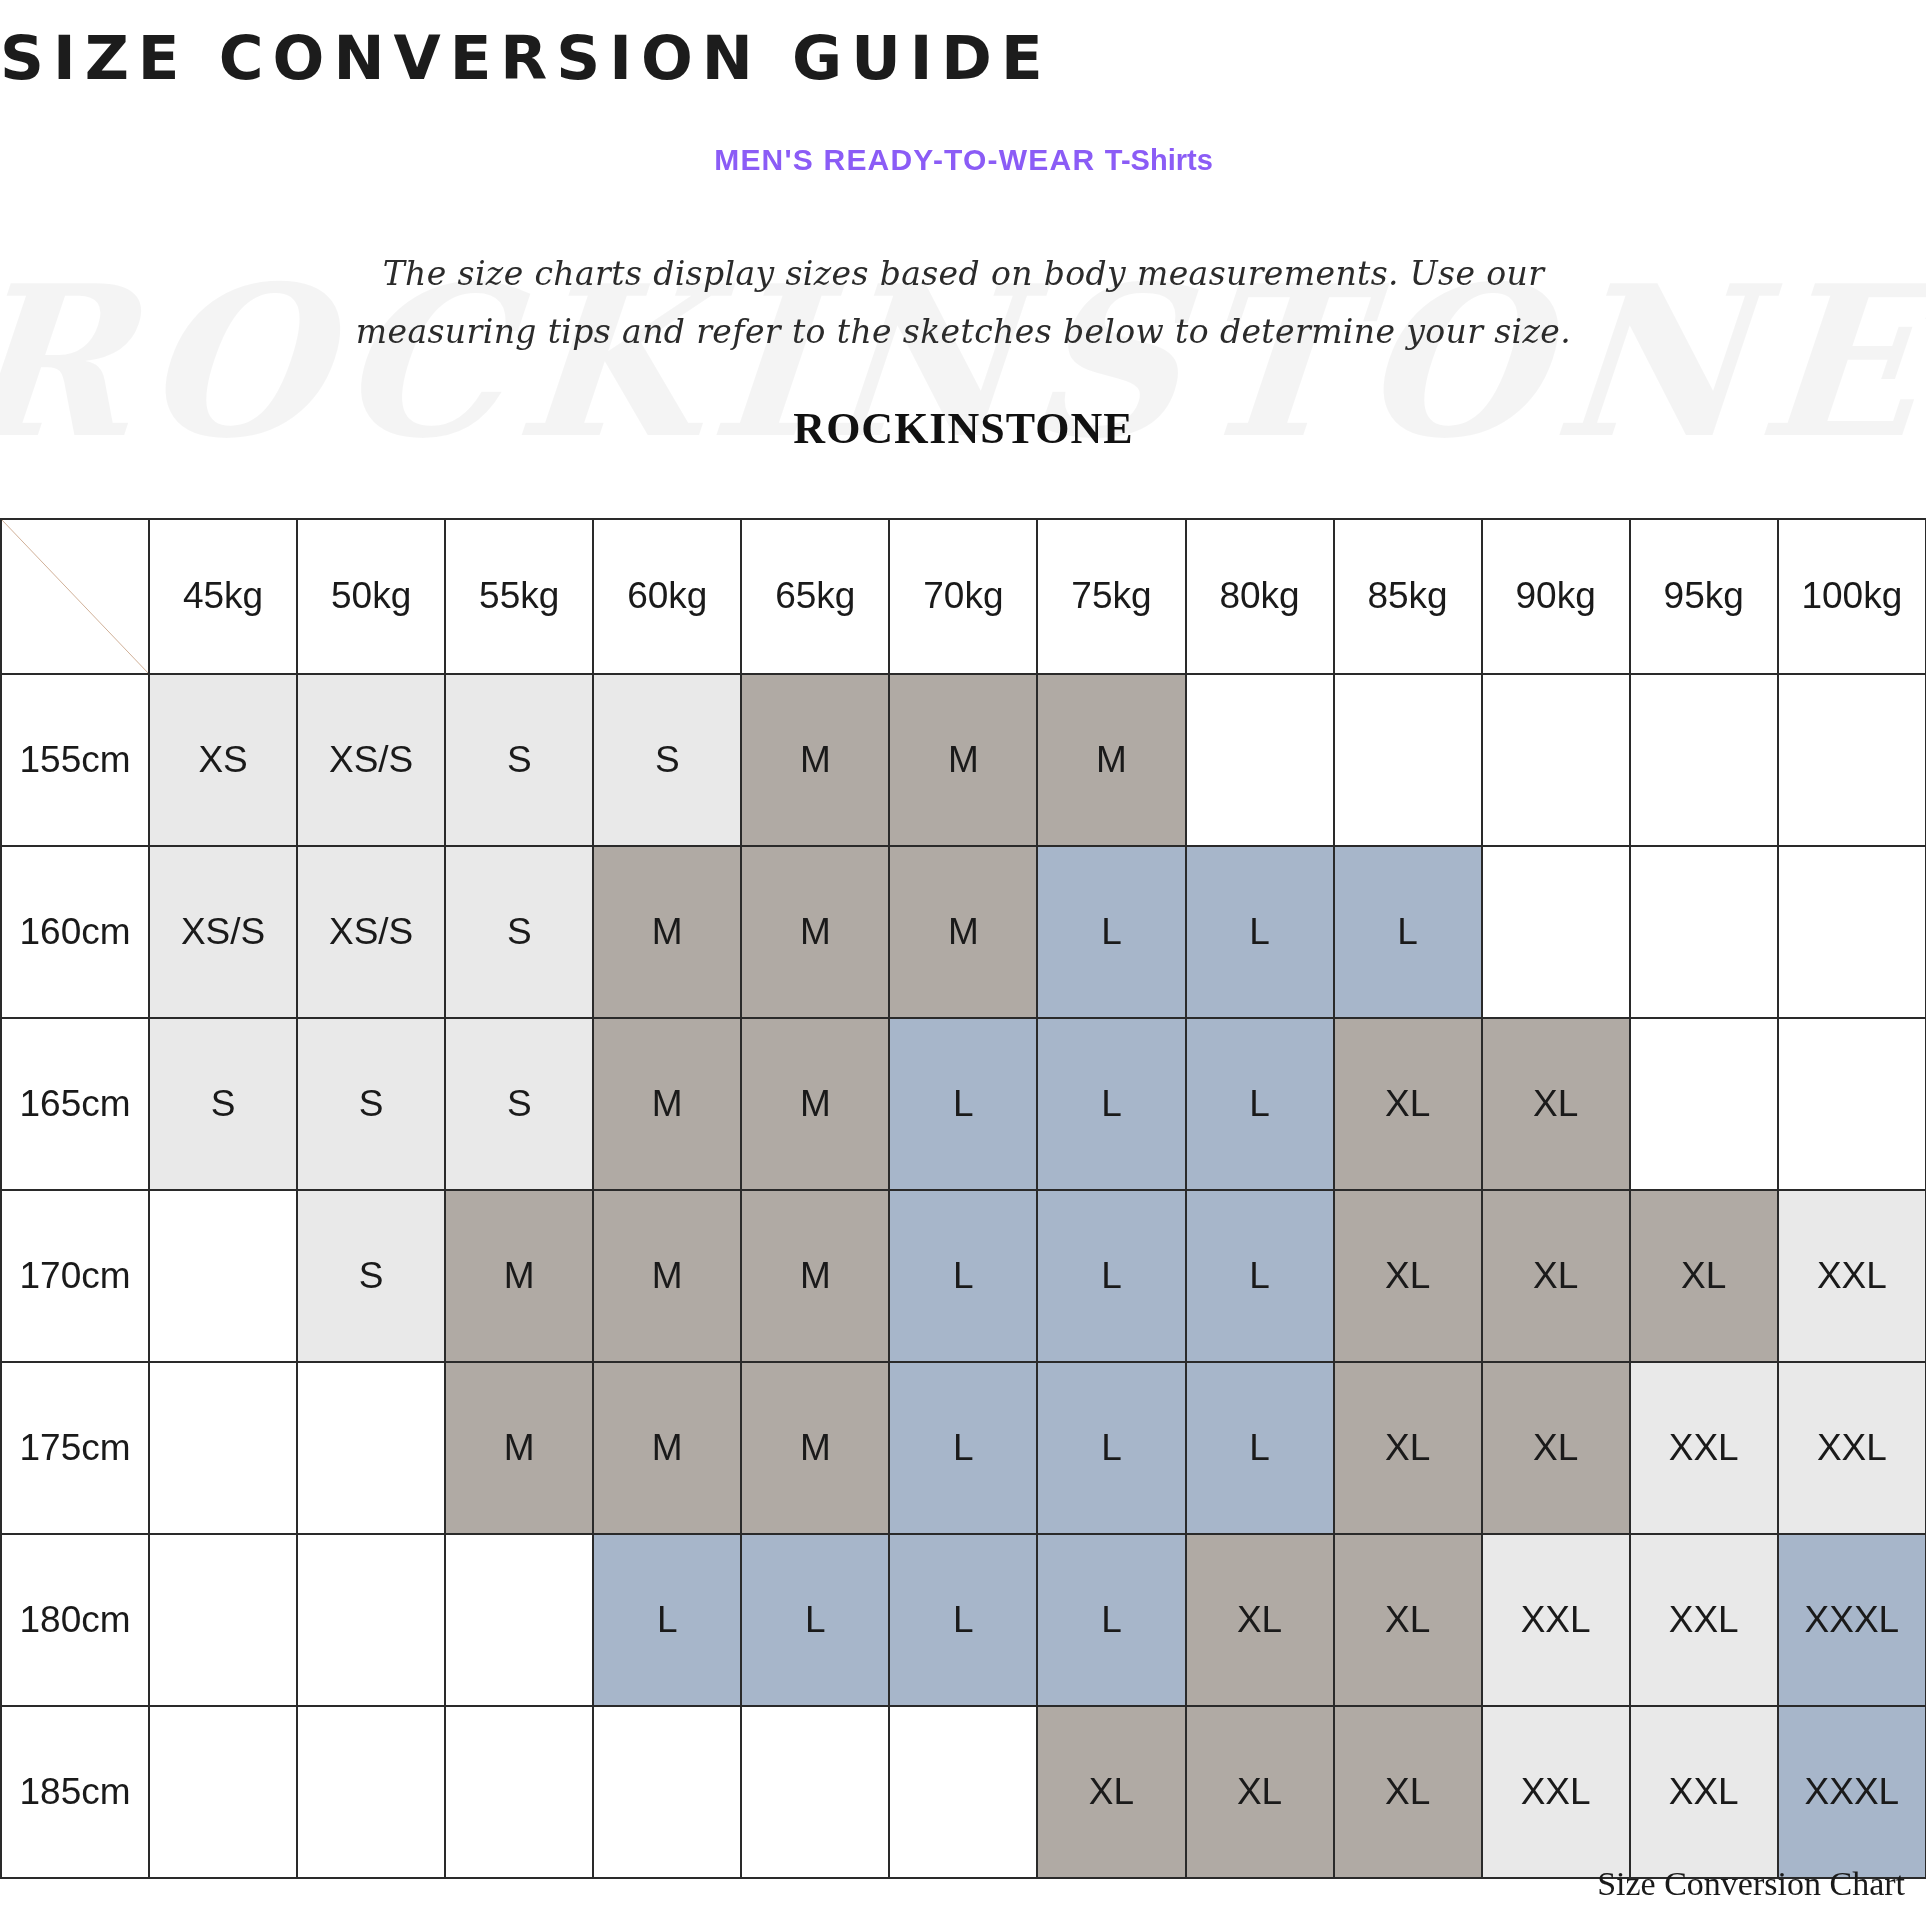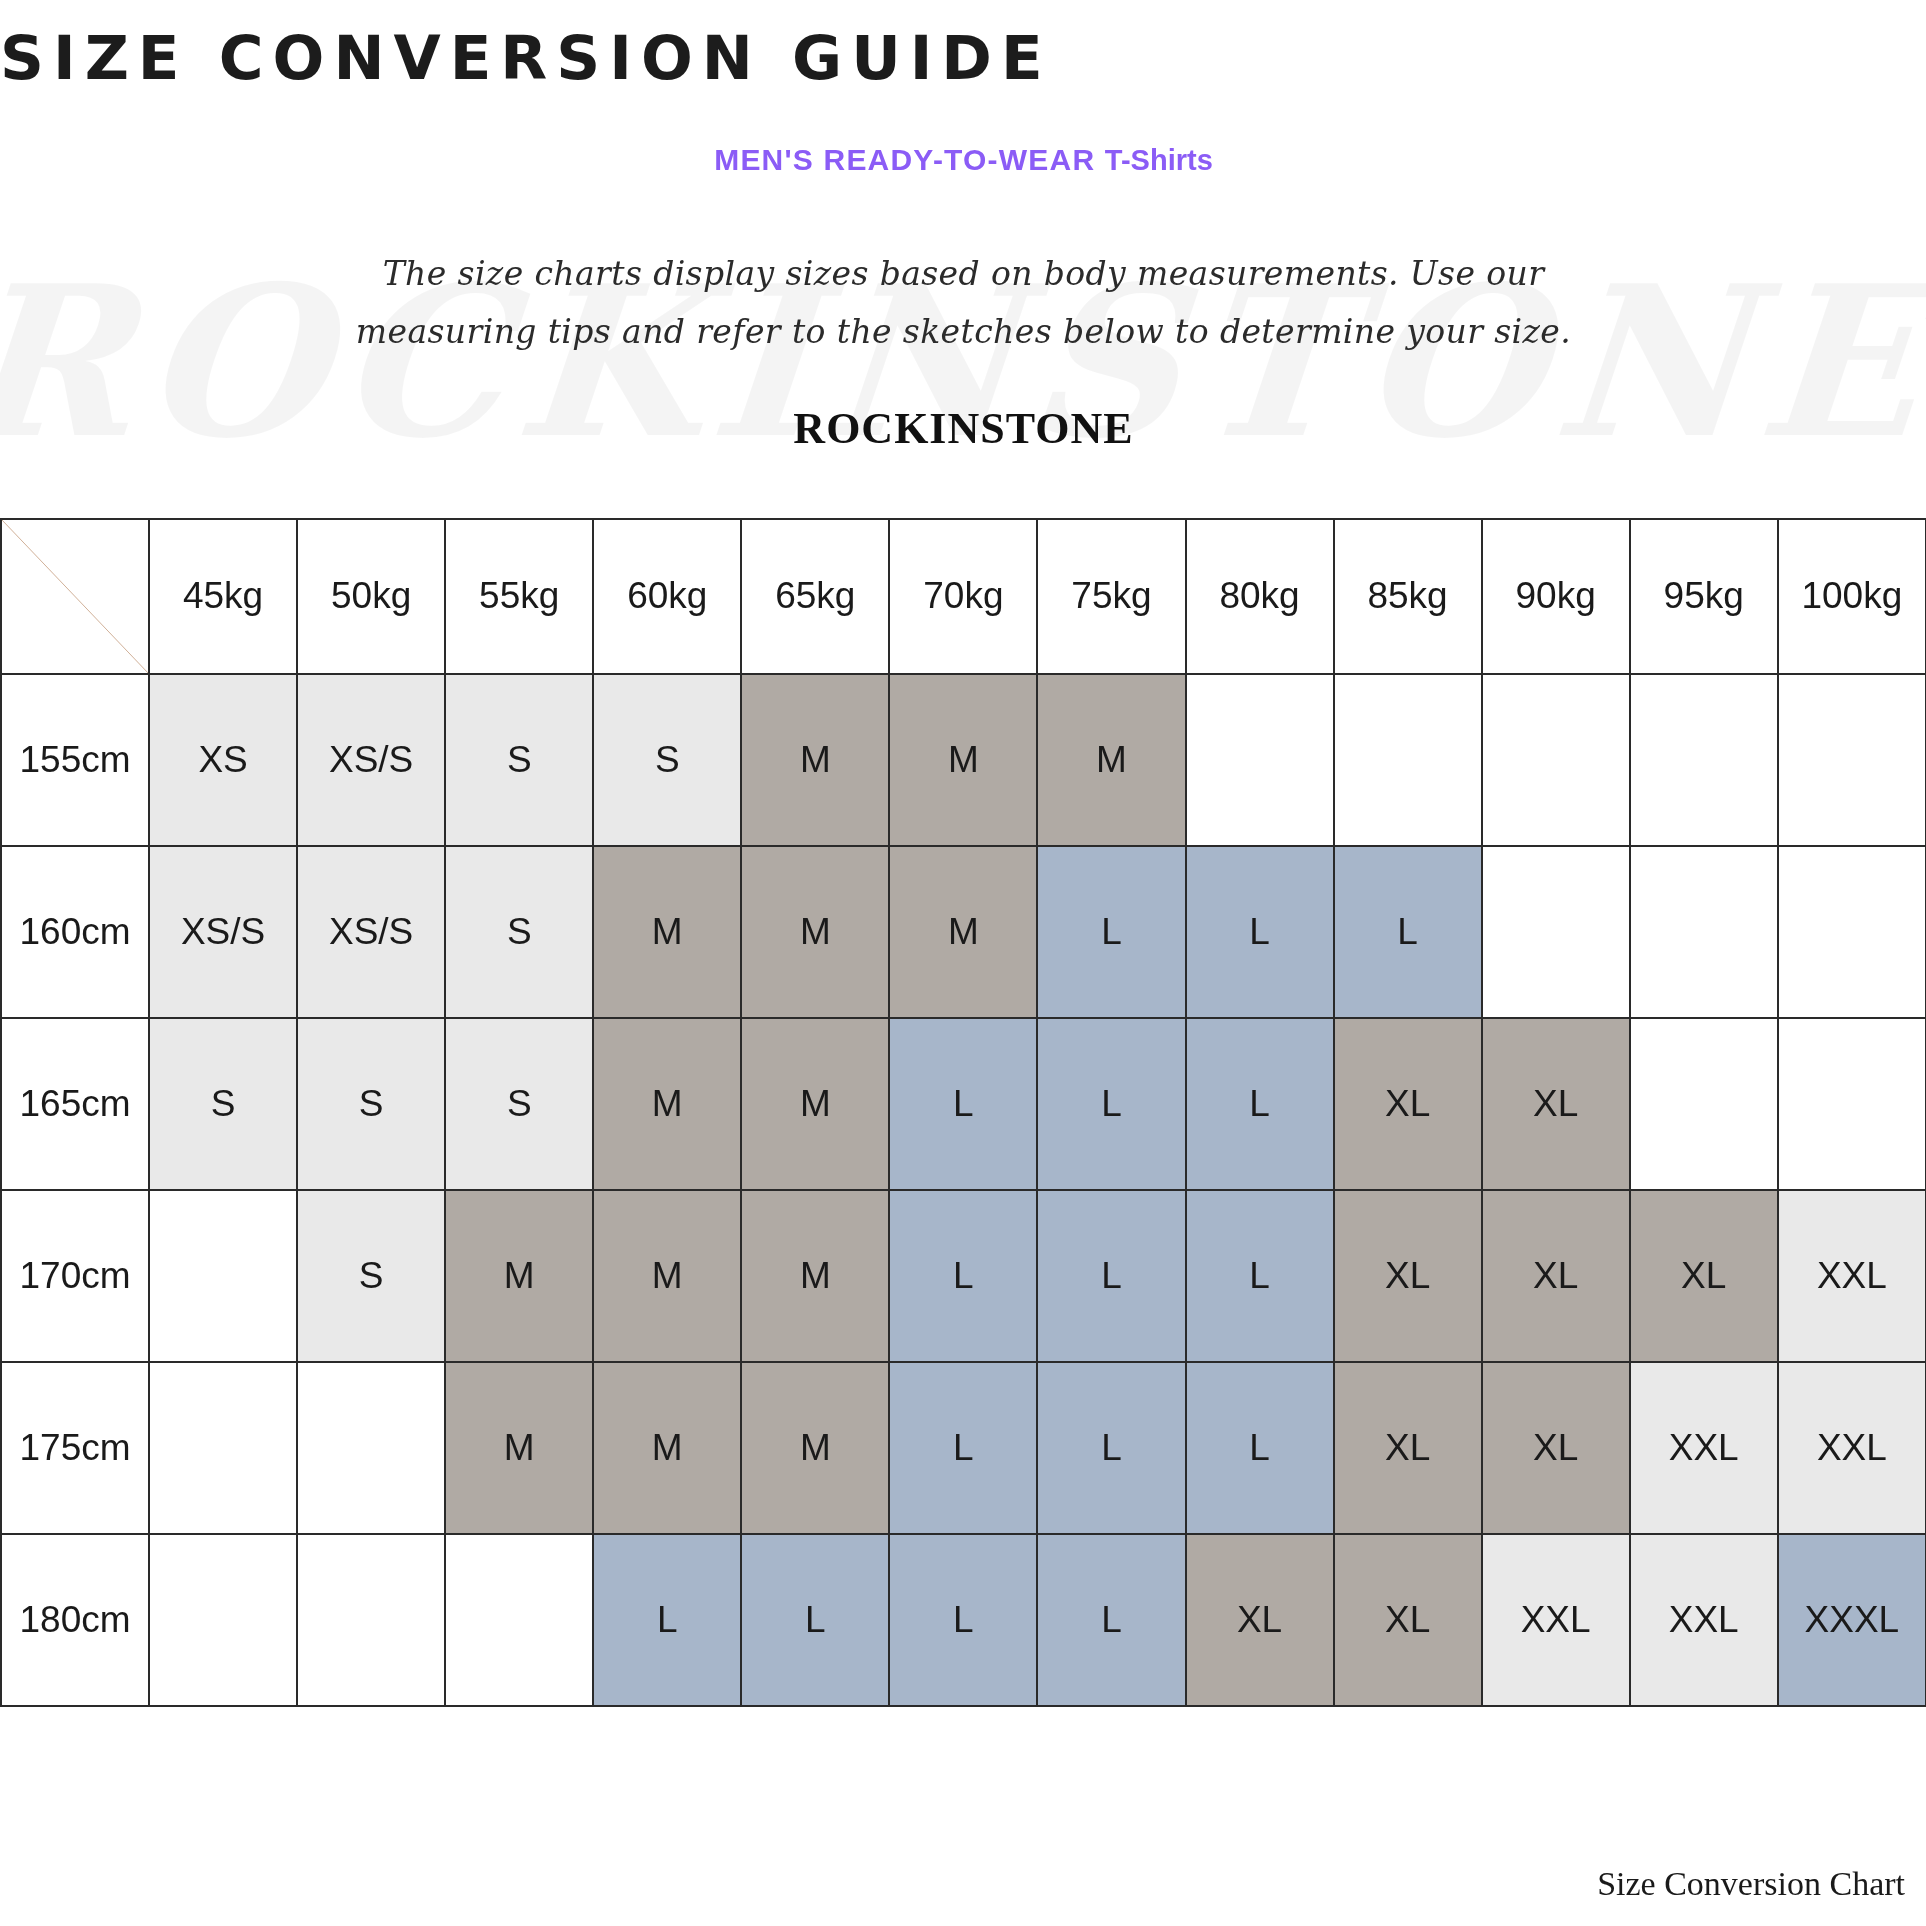--- a/index.html
+++ b/index.html
@@ -266,19 +266,34 @@
           <td class="c-blue">L</td>
           <td class="c-blue">L</td>
           <td class="c-blue">L</td>
           <td class="c-blue">L</td>
           <td class="c-grey">XL</td>
           <td class="c-grey">XL</td>
           <td class="c-light">XXL</td>
           <td class="c-light">XXL</td>
           <td class="c-blue">XXXL</td>
         </tr>
+        <tr>
+          <td class="row-head">185cm</td>
+          <td class="c-empty"></td>
+          <td class="c-empty"></td>
+          <td class="c-empty"></td>
+          <td class="c-empty"></td>
+          <td class="c-empty"></td>
+          <td class="c-empty"></td>
+          <td class="c-grey">XL</td>
+          <td class="c-grey">XL</td>
+          <td class="c-grey">XL</td>
+          <td class="c-light">XXL</td>
+          <td class="c-light">XXL</td>
+          <td class="c-blue">XXXL</td>
+        </tr>
       </tbody>
   </table>
 
 </div>
 
 <div class="footer-caption">Size Conversion Chart</div>
 
 
 </body></html>

